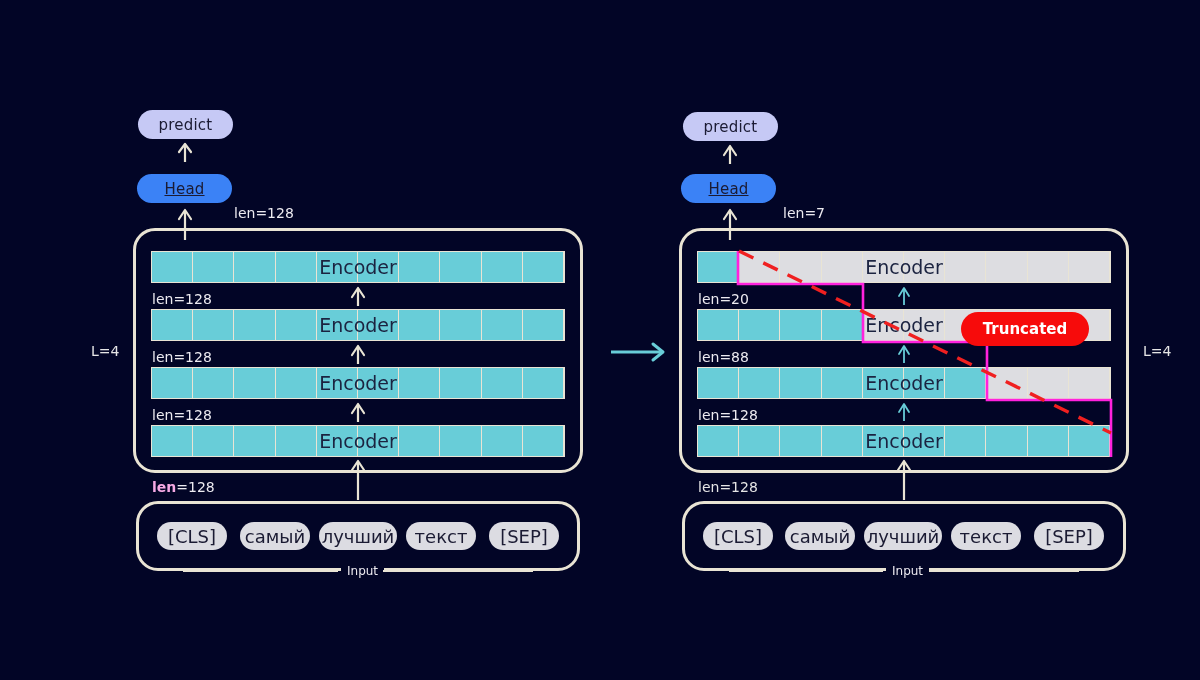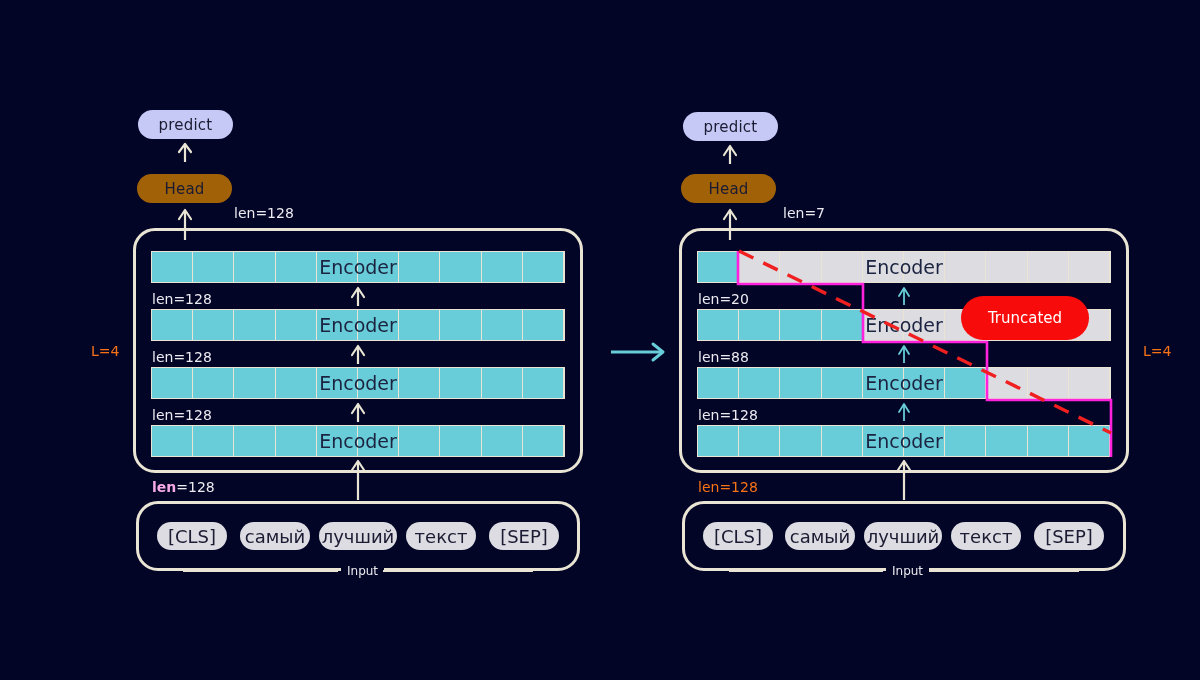--- a/index.html
+++ b/index.html
@@ -16,21 +16,21 @@
   .pill{
     position:absolute;
     display:flex;align-items:center;justify-content:center;
     border-radius:999px;
     font-size:15px;
     color:#1b1b33;
     white-space:nowrap;
     letter-spacing:.2px;
   }
   .pill.predict{background:#c6c9f5;}
-  .pill.head{background:#a16207;}
+  .pill.head{background:#3b82f6;text-decoration:underline;}
 
   
   .outline{
     position:absolute;
     border:3px solid #e9e4d4;
     border-radius:22px;
     box-sizing:border-box;
   }
 
   
@@ -56,21 +56,21 @@
     pointer-events:none;
   }
 
   
   .lbl{
     position:absolute;
     font-size:14px;
     color:#eceaf0;
     white-space:nowrap;
   }
-  .lbl.pink{color:#f97316;}
+  .lbl.pink{color:#e5e5e5;}
   .lbl.pinkbold b{color:#f6a9e4;font-weight:bold;}
 
   
   .chip{
     position:absolute;
     display:flex;align-items:center;justify-content:center;
     border-radius:999px;
     background:#dcdce2;
     color:#1b1b33;
     font-size:18px;
@@ -260,21 +260,21 @@
     <div class="enc-cell on"></div>
     <div class="enc-cell on"></div>
     <div class="enc-cell on"></div>
     <div class="enc-cell on"></div>
     <div class="enc-cell on"></div>
     <div class="enc-cell on"></div>
     <div class="enc-cell on"></div>
     <div class="enc-label">Encoder</div>
   </div>
 
-  <div class="badge" style="left:928px;top:296px;width:128px;height:44px;">
+  <div class="badge" style="left:928px;top:312px;width:128px;height:34px;font-weight:bold;">
     <span>Truncated</span>
   </div>
 
   <div class="lbl pink" style="left:665px;top:479px;">len=128</div>
 
   <div class="outline" style="left:649px;top:501px;width:444px;height:70px;"></div>
 
   <div class="lbl" style="left:853px;top:564px;font-size:12px;background:#020526;padding:0 6px;z-index:20;">Input</div>
 
   <div class="chip" style="left:670px;top:522px;width:70px;height:28px;">

